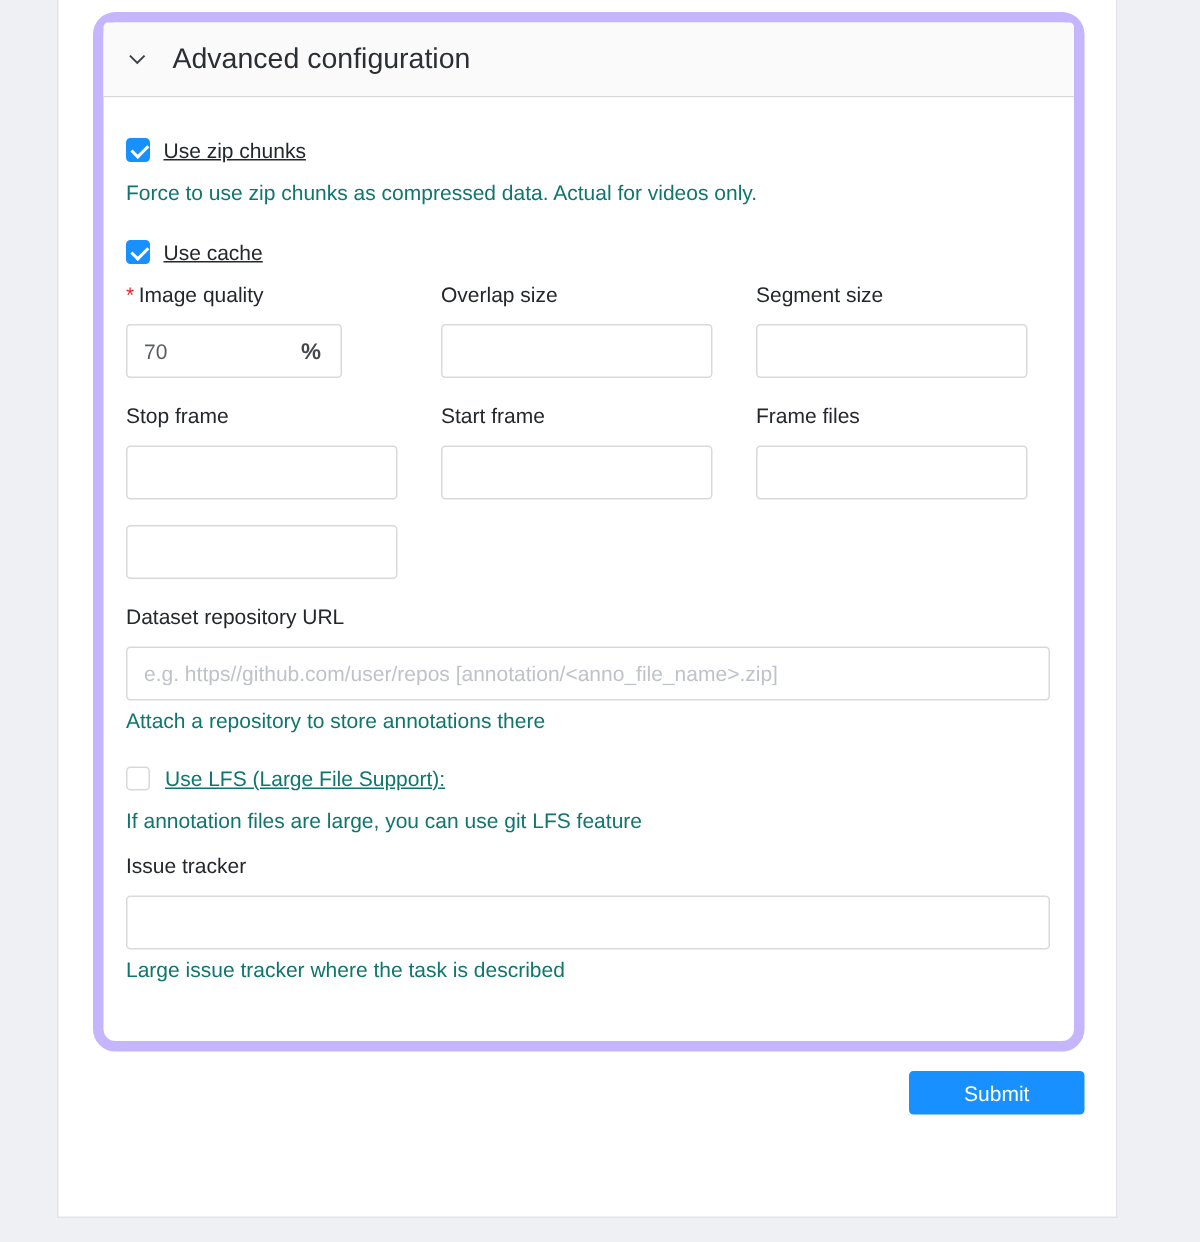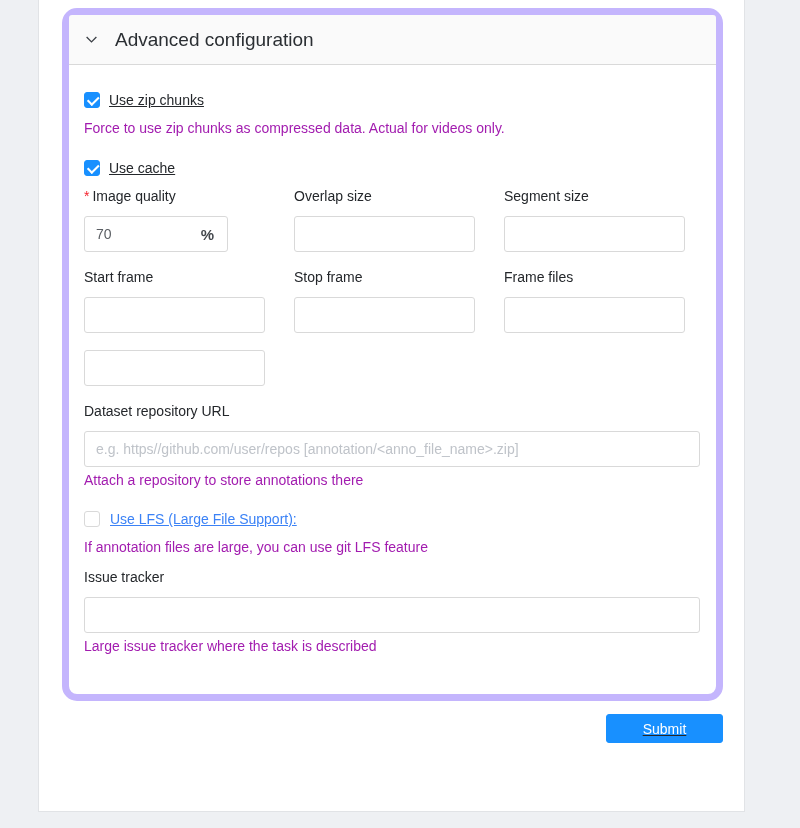--- a/index.html
+++ b/index.html
@@ -57,23 +57,23 @@
   .cbx[data-checked="true"]::after {
     content: '';
     position: absolute;
     left: 4.5px; top: 1px;
     width: 4.5px; height: 8.5px;
     border: solid #fff;
     border-width: 0 2px 2px 0;
     transform: rotate(45deg);
   }
   .cbx-label { margin-left: 9px; color: #24272b; text-decoration: underline; }
-  .cbx-label.muted { color: #3b82f6; margin-left: 10px; }
-
-  .help { color: #a21caf; line-height: 16px; }
+  .cbx-label.muted { color: #0f766e; margin-left: 10px; }
+
+  .help { color: #0f766e; line-height: 16px; }
   .help.gap-lg { margin-bottom: 24px; }
   .help.gap-md { margin-bottom: 20px; }
   .help.gap-cb { margin-bottom: 23px; }
   .help.gap-sm { margin-bottom: 14px; }
   .help.after-input { margin-top: 5px; }
 
   
   .grid3 { display: flex; gap: 29px; margin-bottom: 17px; }
   .field { width: 181px; }
   .field.wide { width: 100%; }
@@ -107,21 +107,21 @@
     font-size: 14px;
     font-family: "Liberation Sans", "DejaVu Sans", sans-serif;
     color: #5a5e63;
     background: transparent;
   }
   .iq-suffix { padding-right: 13px; color: #43474c; font-weight: 700; font-size: 15px; }
 
   .mb17 { margin-bottom: 17px; }
 
   
-  .submit-row { display: flex; justify-content: flex-end; margin-top: 13px; text-decoration: underline; }
+  .submit-row { display: flex; justify-content: flex-end; margin-top: 13px; }
   .submit-btn {
     min-width: 117px;
     height: 29px;
     background: #1890ff;
     color: #ffffff;
     border: 1px solid #1890ff;
     border-radius: 3px;
     font-size: 14px;
     font-family: "Liberation Sans", "DejaVu Sans", sans-serif;
     cursor: pointer;
@@ -170,25 +170,25 @@
           <input class="input" value="" style="">
         </div>
         <div class="field">
           <div class="field-label">Segment size</div>
           <input class="input" value="" style="">
         </div>
       </div>
 
       <div class="grid3">
         <div class="field">
+          <div class="field-label">Stop frame</div>
+          <input class="input" value="" style="">
+        </div>
+        <div class="field">
           <div class="field-label">Start frame</div>
-          <input class="input" value="" style="">
-        </div>
-        <div class="field">
-          <div class="field-label">Stop frame</div>
           <input class="input" value="" style="">
         </div>
         <div class="field">
           <div class="field-label">Frame files</div>
           <input class="input" value="" style="">
         </div>
       </div>
 
       <div class="field mb17">
         <input class="input" value="" style="">

